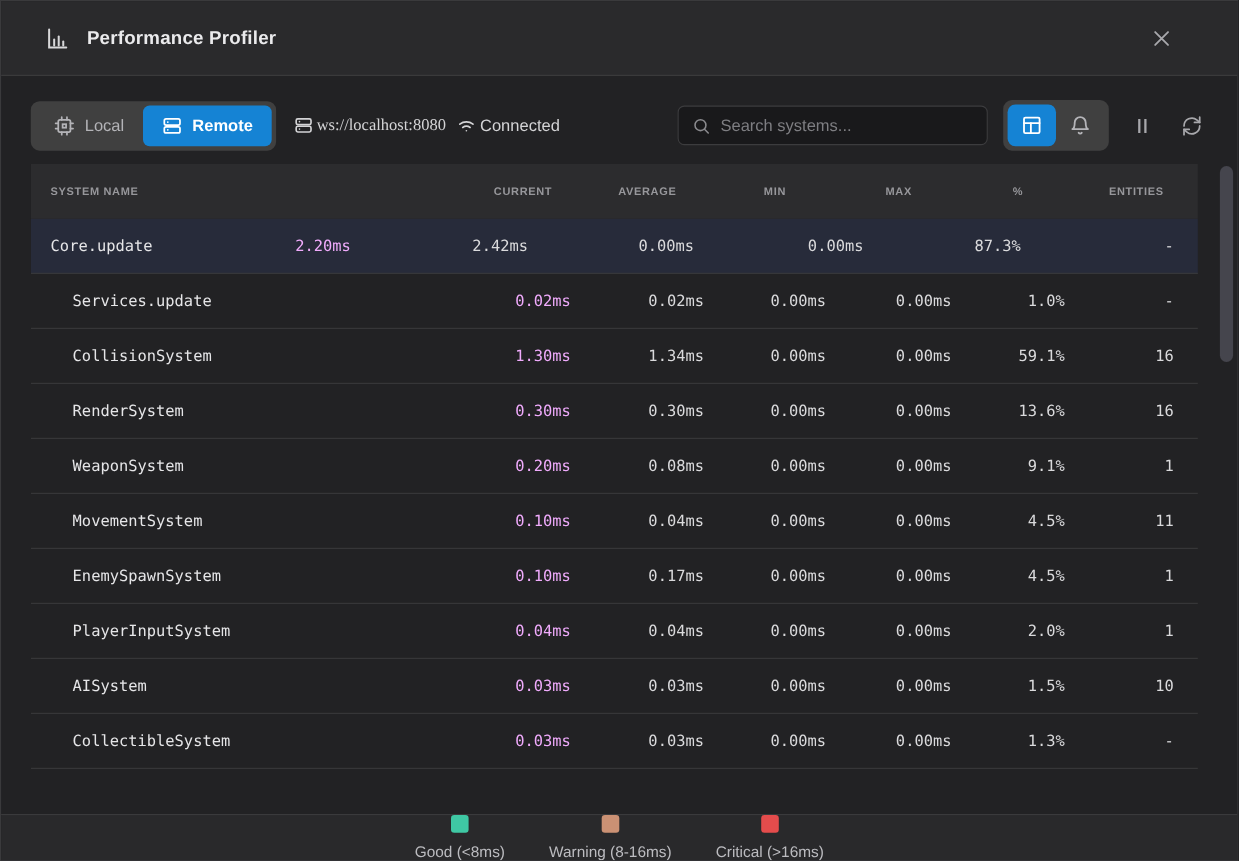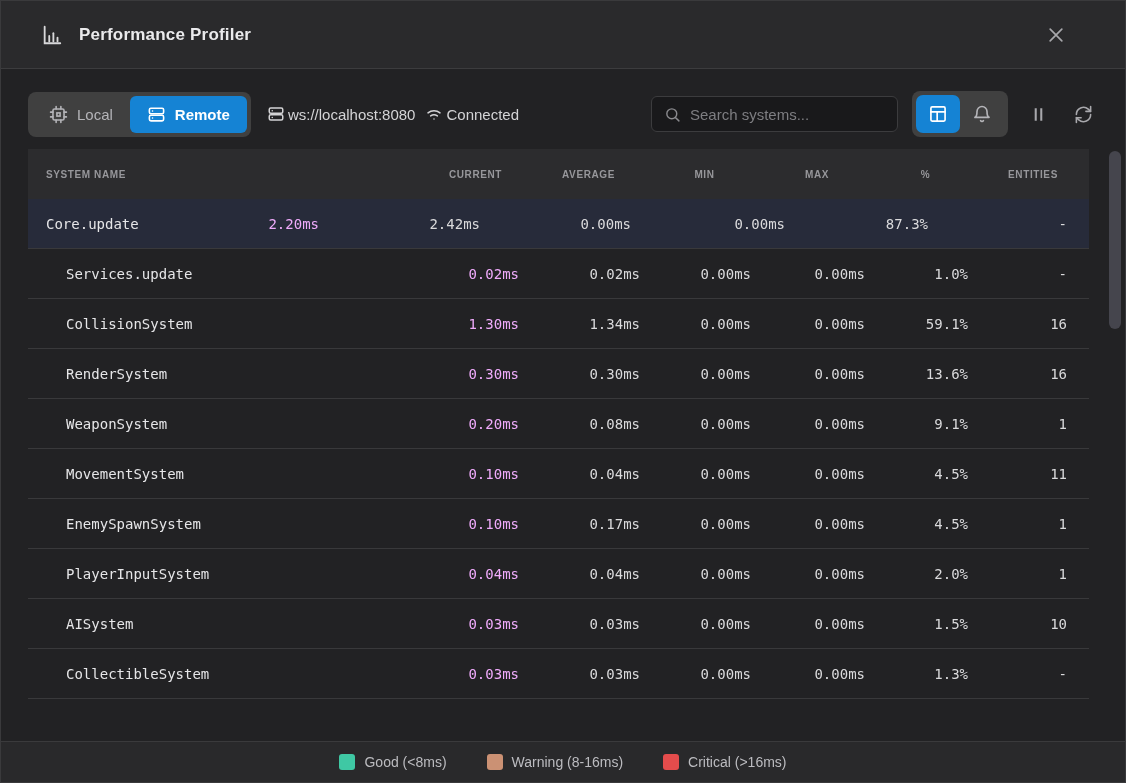--- a/index.html
+++ b/index.html
@@ -33,26 +33,26 @@
     display:flex; align-items:center;
   }
   .pill{ background:#404040; border-radius:8px; display:flex; align-items:center; padding:4px; }
   .seg-btn{
     display:flex; align-items:center; gap:9px;
     border:none; background:transparent; color:#b4b4b8;
     font-family:"Liberation Sans",sans-serif; font-size:15px;
     padding:9px 17px; border-radius:6px; cursor:pointer;
   }
   .seg-btn.active{ background:var(--accent,#1583d4); color:#ffffff; font-weight:700; }
-  .conn-url{ display:flex; align-items:center; gap:3px; margin-left:16px; color:#d4d4d6; font-size:15px; }
+  .conn-url{ display:flex; align-items:center; gap:3px; margin-left:16px; color:#d4d4d6; font-size:15px;font-family:Liberation Serif, serif; }
   .conn-status{ display:flex; align-items:center; gap:3px; margin-left:10px; color:#d4d4d6; font-size:15px; }
   .toolbar .spacer{ flex:1; }
 
   .search-box{
-    width:247px; height:36px; background:#19191b; border:1px solid #3c3c3e;
+    width:282px; height:36px; background:#19191b; border:1px solid #3c3c3e;
     border-radius:6px; display:flex; align-items:center; padding:0 12px; gap:9px;
     color:#8a8a8e;
   }
   .search-box input{
     flex:1; background:transparent; border:none; outline:none;
     color:#d8d8da; font-family:"Liberation Sans",sans-serif; font-size:15px;
   }
   .search-box input::placeholder{ color:#7e7e82; }
 
   .icon-group{ margin-left:14px; }
@@ -99,21 +99,21 @@
   .scrollbar-thumb{
     position:absolute; top:0; left:0; width:12px; height:178px;
     background:#45454d; border-radius:6px;
   }
 
   
   .footer{
     flex:0 0 41px; background:#29292b; border-top:1px solid #3a3a3c;
     display:flex; align-items:center; justify-content:center; gap:40px;
   }
-  .legend-item{ display:flex; align-items:center; gap:9px; font-size:14px; color:#bcbcc0; }
+  .legend-item{ display:flex; align-items:center; gap:9px; font-size:14px; color:#bcbcc0;flex-direction:column; }
   .legend-swatch{ width:16px; height:16px; border-radius:3px; display:inline-block; }
 
   svg{ display:block; }
 </style>
 </head>
 <body>
 
 <div class="window">
 
   <div class="titlebar">

